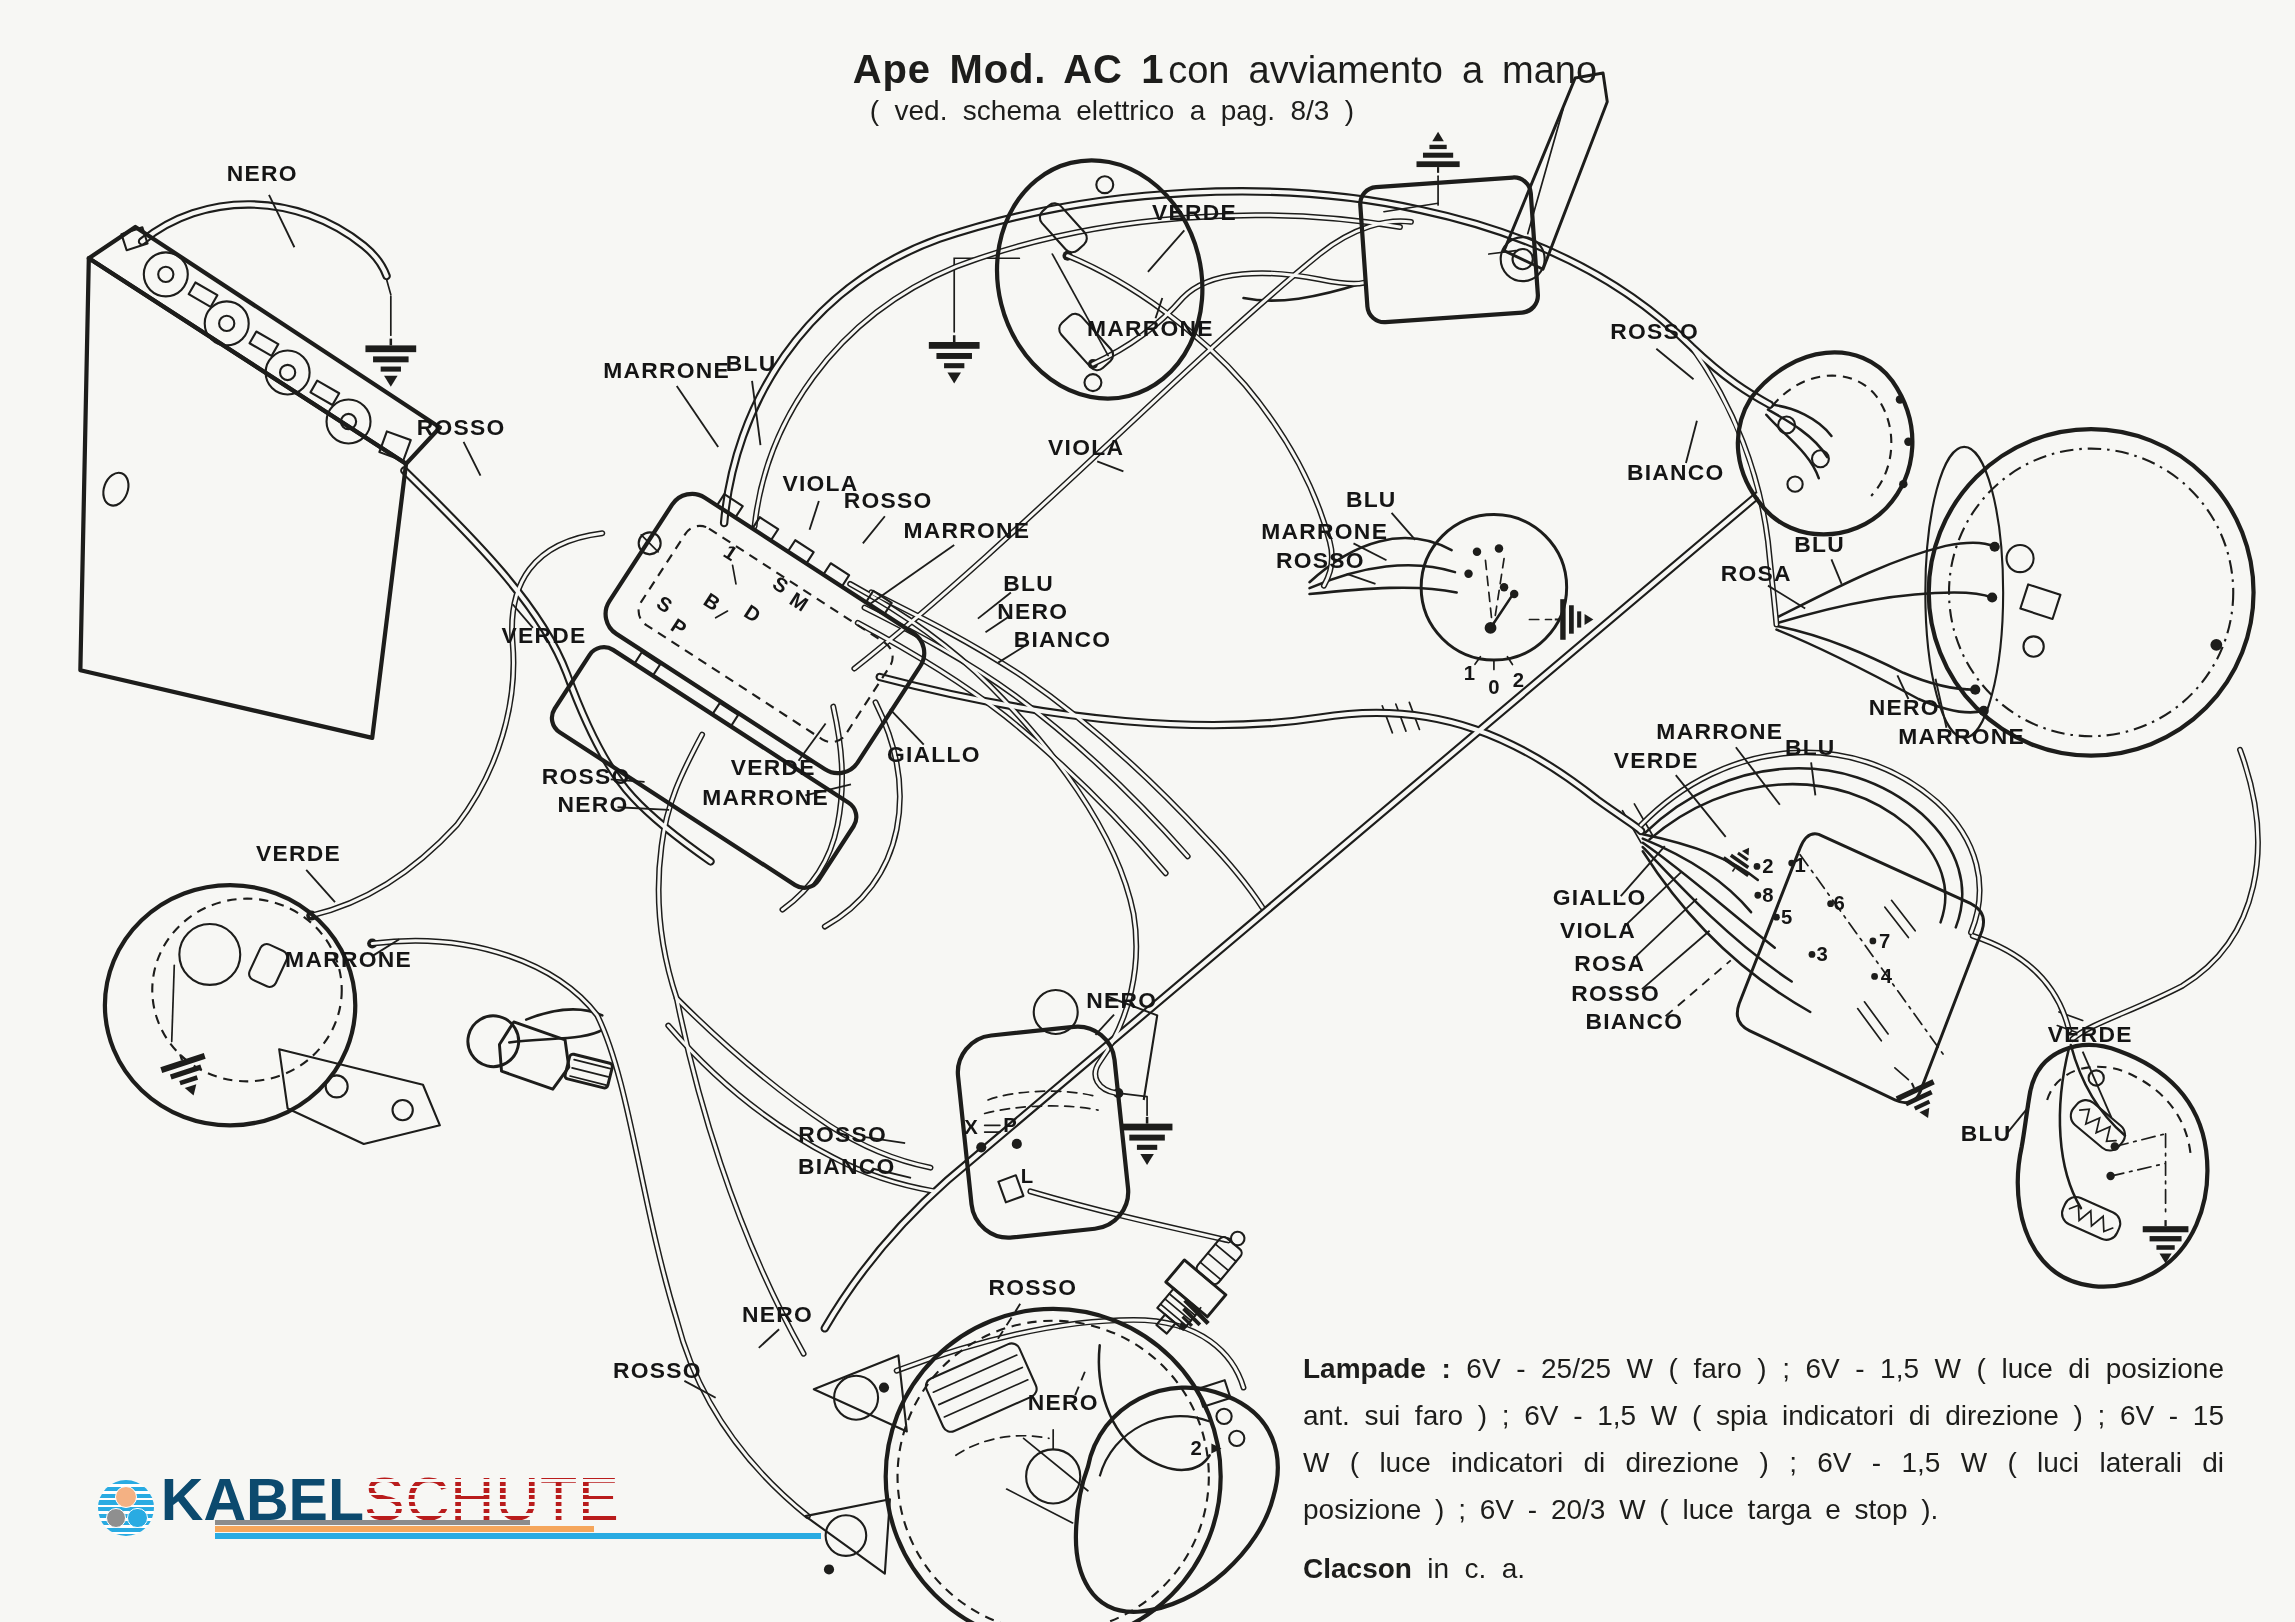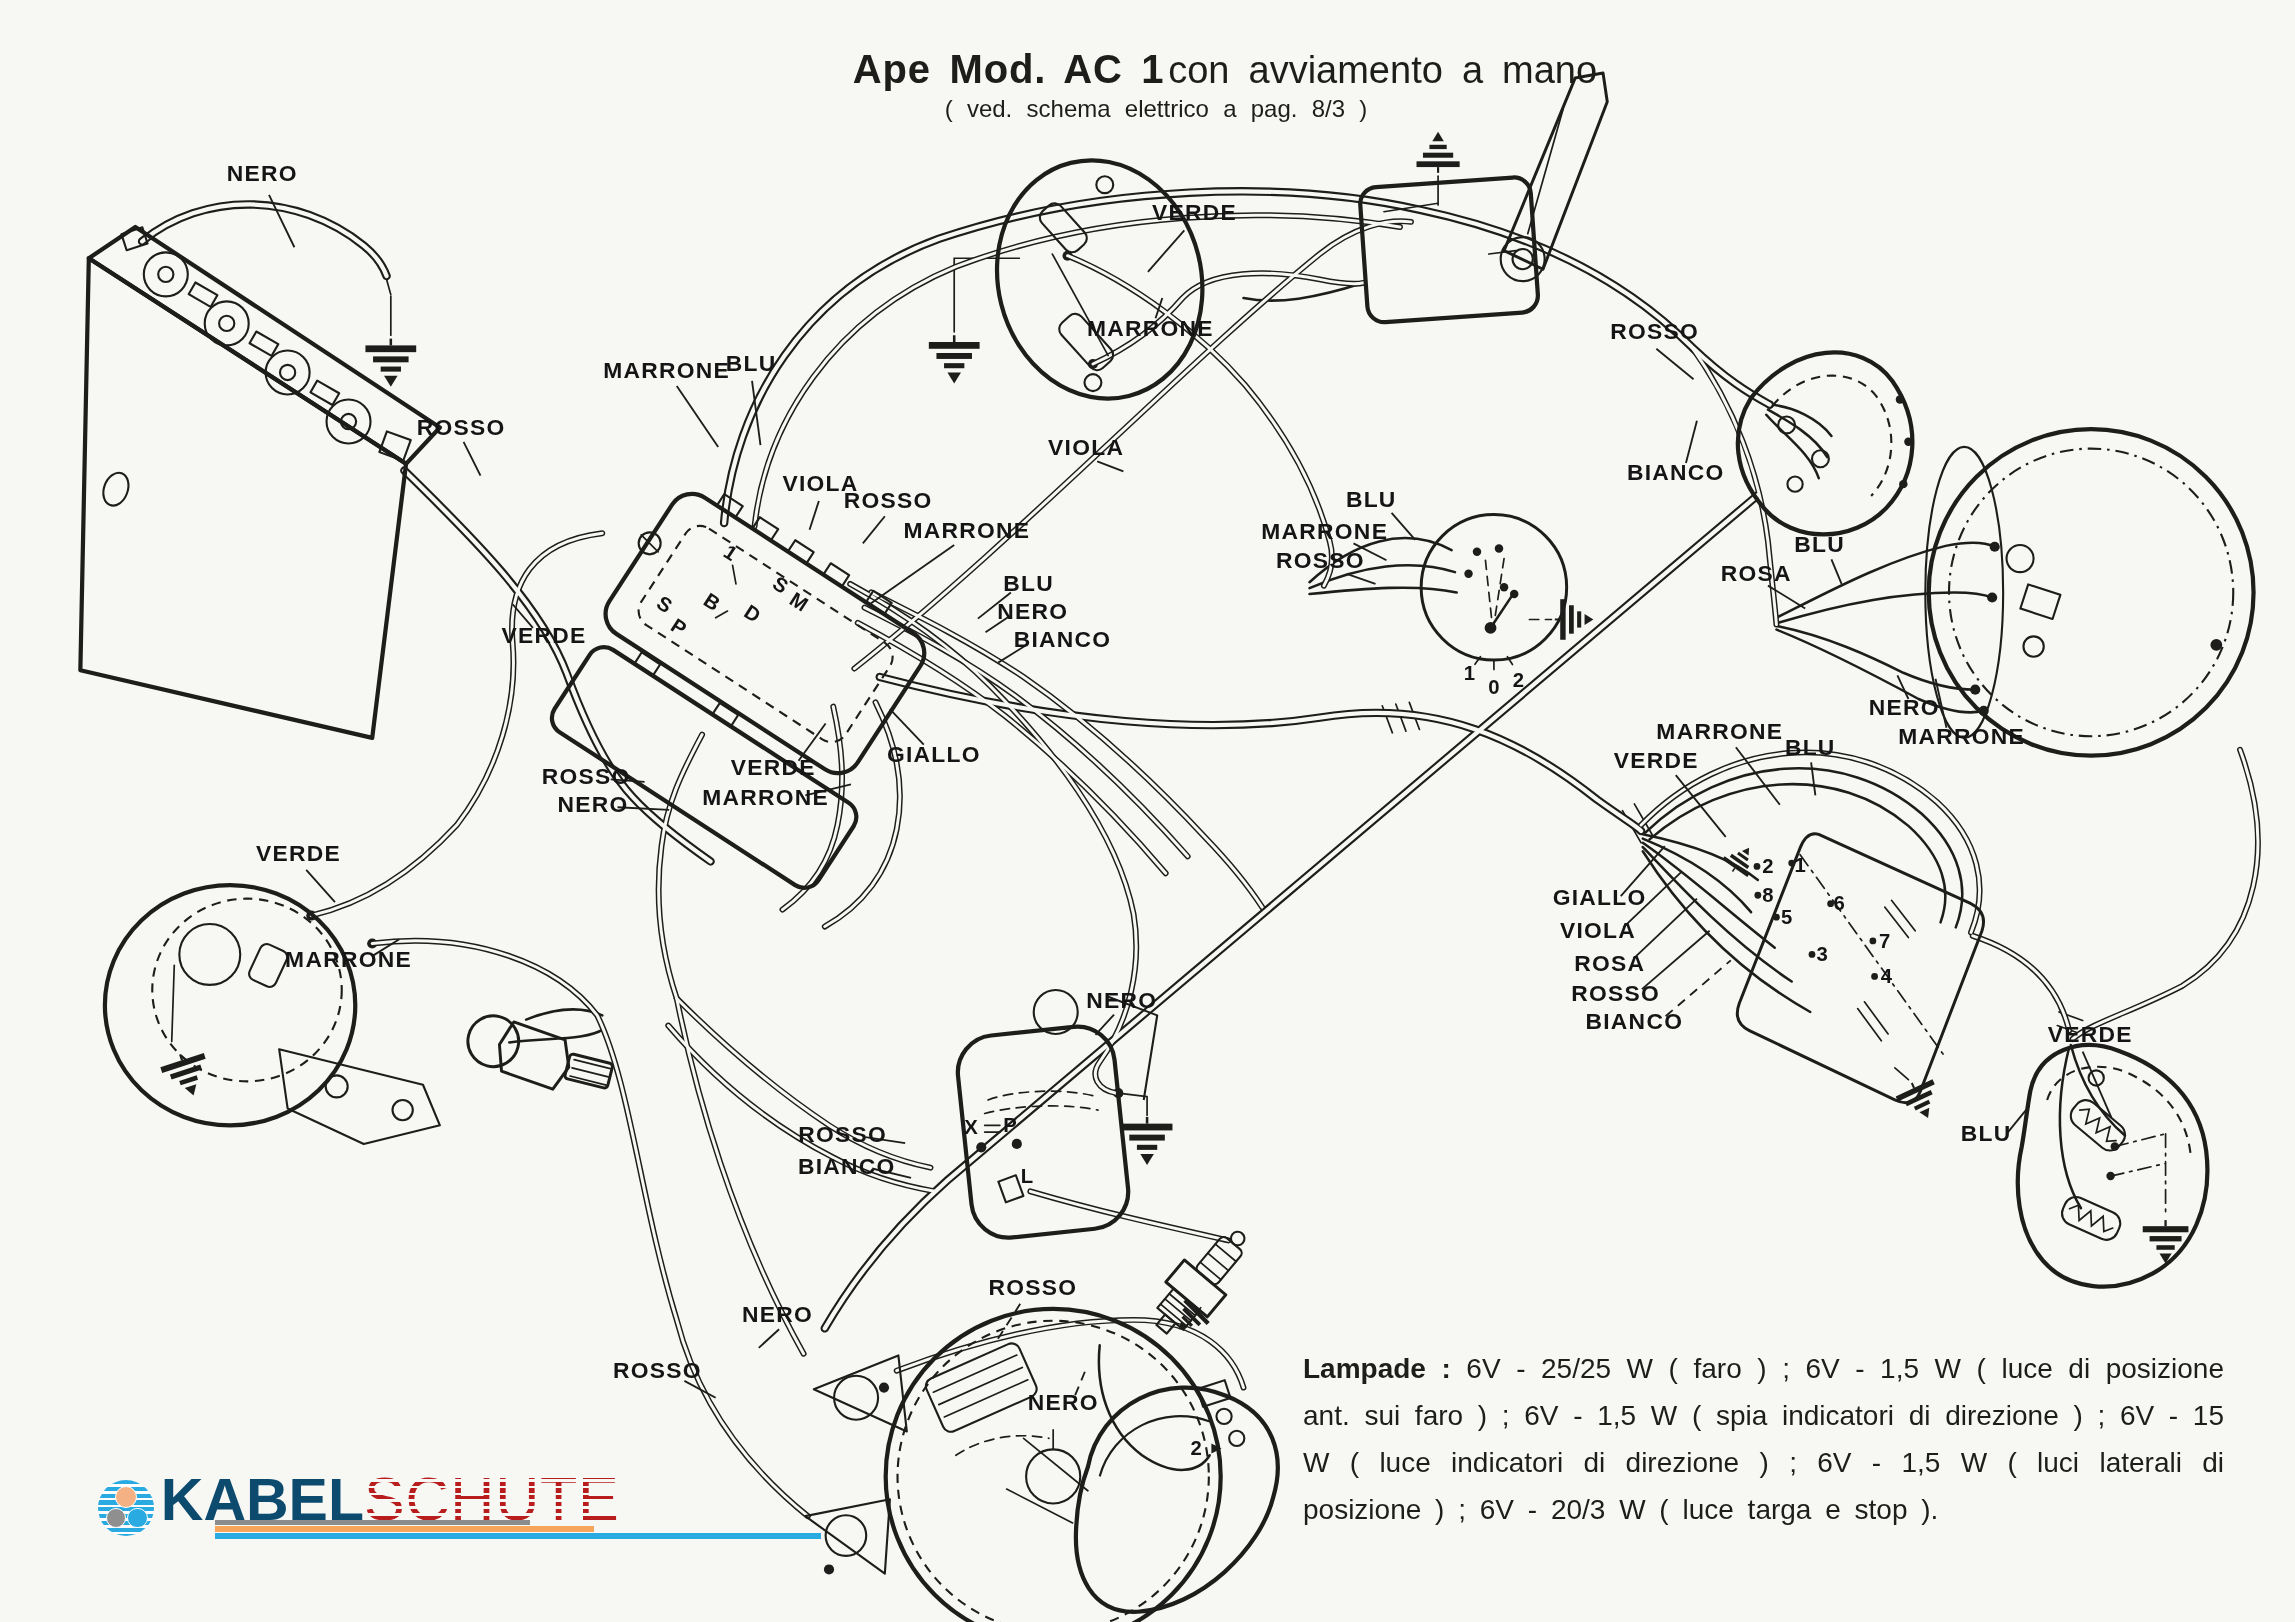--- a/index.html
+++ b/index.html
@@ -19,22 +19,22 @@
   .outline-t{fill:none;stroke:#1d1d1b;stroke-width:2.5;stroke-linejoin:round}
   .dash{stroke-dasharray:11 8}
   .dashdot{stroke-dasharray:16 7 3 7}
   .dot{fill:#1d1d1b;stroke:none}
   .wl{font:700 27px "Liberation Sans",sans-serif;letter-spacing:1.5px;fill:#151515;text-anchor:middle}
   .tl{font:700 24px "Liberation Sans",sans-serif;fill:#151515;text-anchor:middle}
   
   .title-wrap{position:absolute;top:47px;left:1225px;transform:translateX(-50%);white-space:nowrap}
   .title-model{font-weight:700;font-size:40px;letter-spacing:0.8px;word-spacing:6.8px}
   .title-rest{font-weight:400;font-size:38px;word-spacing:8.5px}
-  .subtitle{position:absolute;top:95px;left:1156px;transform:translateX(-50%);
-            font-size:24px;word-spacing:7.6px;white-space:nowrap}
+  .subtitle{position:absolute;top:95px;left:1112px;transform:translateX(-50%);
+            font-size:28px;word-spacing:7.6px;white-space:nowrap}
   .legend{position:absolute;left:1303px;top:1345px;width:921px;font-size:28px;
           line-height:47px;text-align:justify;word-spacing:6px}
   .legend b{font-weight:700}
   .legend-footer{margin-top:12px;text-align:left;word-spacing:7.6px}
   
   .logo{position:absolute;left:98px;top:1474px;height:59px;white-space:nowrap}
   .logo-icon{display:inline-block;vertical-align:middle;width:56px;height:56px;border-radius:50%;
              position:relative;background:repeating-linear-gradient(180deg,#29abe2 0 4.2px,#fff 4.2px 6.8px)}
   .logo-icon .c{position:absolute;border-radius:50%;border:1.7px solid #fff}
   .logo-icon .c1{width:20.3px;height:20.3px;left:17px;top:6px;background:#f4b183}
@@ -518,20 +518,23 @@
 
 <div class="title-wrap">
   <span class="title-model">Ape Mod. AC 1</span>
   <span class="title-rest">con avviamento a mano</span>
 </div>
 <div class="subtitle">( ved. schema elettrico a pag. 8/3 )</div>
 
 <div class="legend">
   <div><b>Lampade :</b>
     <span>6V - 25/25 W ( faro ) ;  6V - 1,5 W ( luce di posizione ant. sui faro ) ;  6V - 1,5 W ( spia indicatori di direzione ) ;  6V - 15 W ( luce indicatori di direzione ) ;  6V - 1,5 W ( luci laterali di posizione ) ;  6V - 20/3 W ( luce targa e stop ).</span></div>
+  <div class="legend-footer">
+    <b>Clacson</b>
+    <span>in c. a.</span></div>
 </div>
 
 <div class="logo">
   <span class="logo-icon">
     <span class="c c1"></span><span class="c c2"></span><span class="c c3"></span>
   </span><span class="logo-text">
     <span class="logo-kabel">KABEL</span><span class="logo-schute">SCHUTE</span>
   </span>
   <span class="logo-bars">
     <span class="bar bar-gray"></span>

